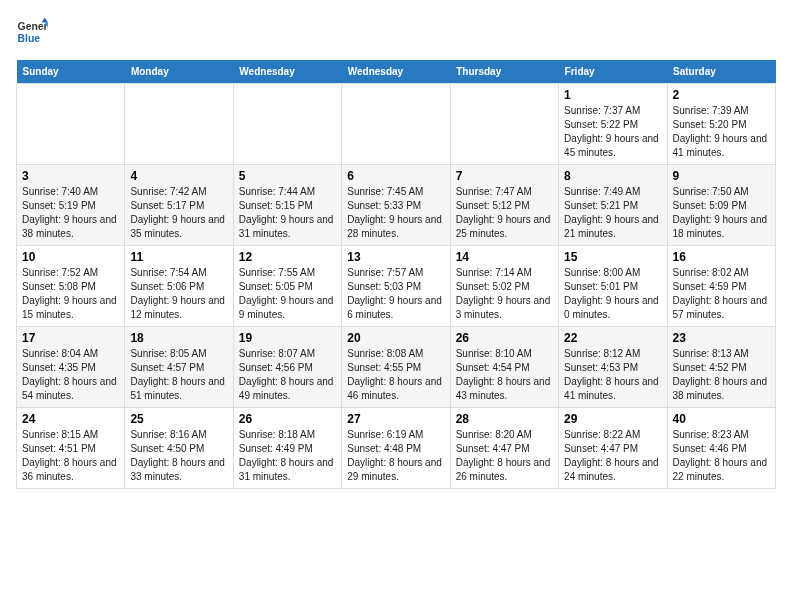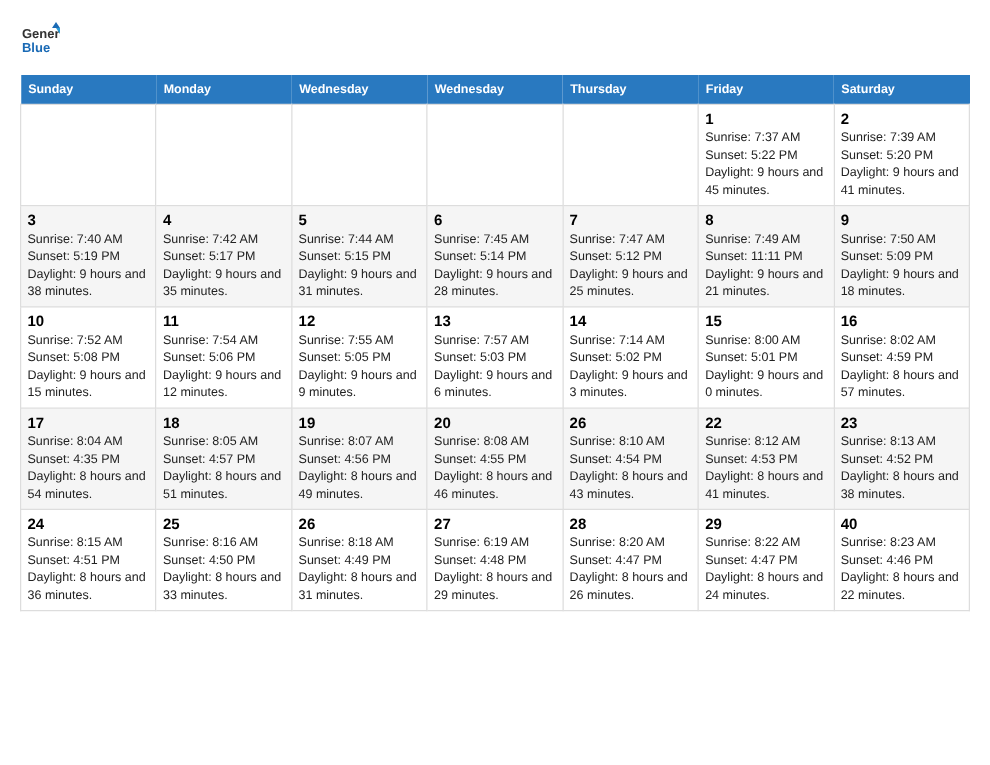--- a/index.html
+++ b/index.html
@@ -135,33 +135,33 @@
         </td>
         <td>
           <span class="day-num">5</span>
           <div class="day-info">Sunrise: 7:44 AM
 Sunset: 5:15 PM
 Daylight: 9 hours and 31 minutes.</div>
         </td>
         <td>
           <span class="day-num">6</span>
           <div class="day-info">Sunrise: 7:45 AM
-Sunset: 5:14 PM
+Sunset: 5:33 PM
 Daylight: 9 hours and 28 minutes.</div>
         </td>
         <td>
           <span class="day-num">7</span>
           <div class="day-info">Sunrise: 7:47 AM
 Sunset: 5:12 PM
 Daylight: 9 hours and 25 minutes.</div>
         </td>
         <td>
           <span class="day-num">8</span>
           <div class="day-info">Sunrise: 7:49 AM
-Sunset: 11:11 PM
+Sunset: 5:21 PM
 Daylight: 9 hours and 21 minutes.</div>
         </td>
         <td>
           <span class="day-num">9</span>
           <div class="day-info">Sunrise: 7:50 AM
 Sunset: 5:09 PM
 Daylight: 9 hours and 18 minutes.</div>
         </td>
       </tr>
       <tr>

